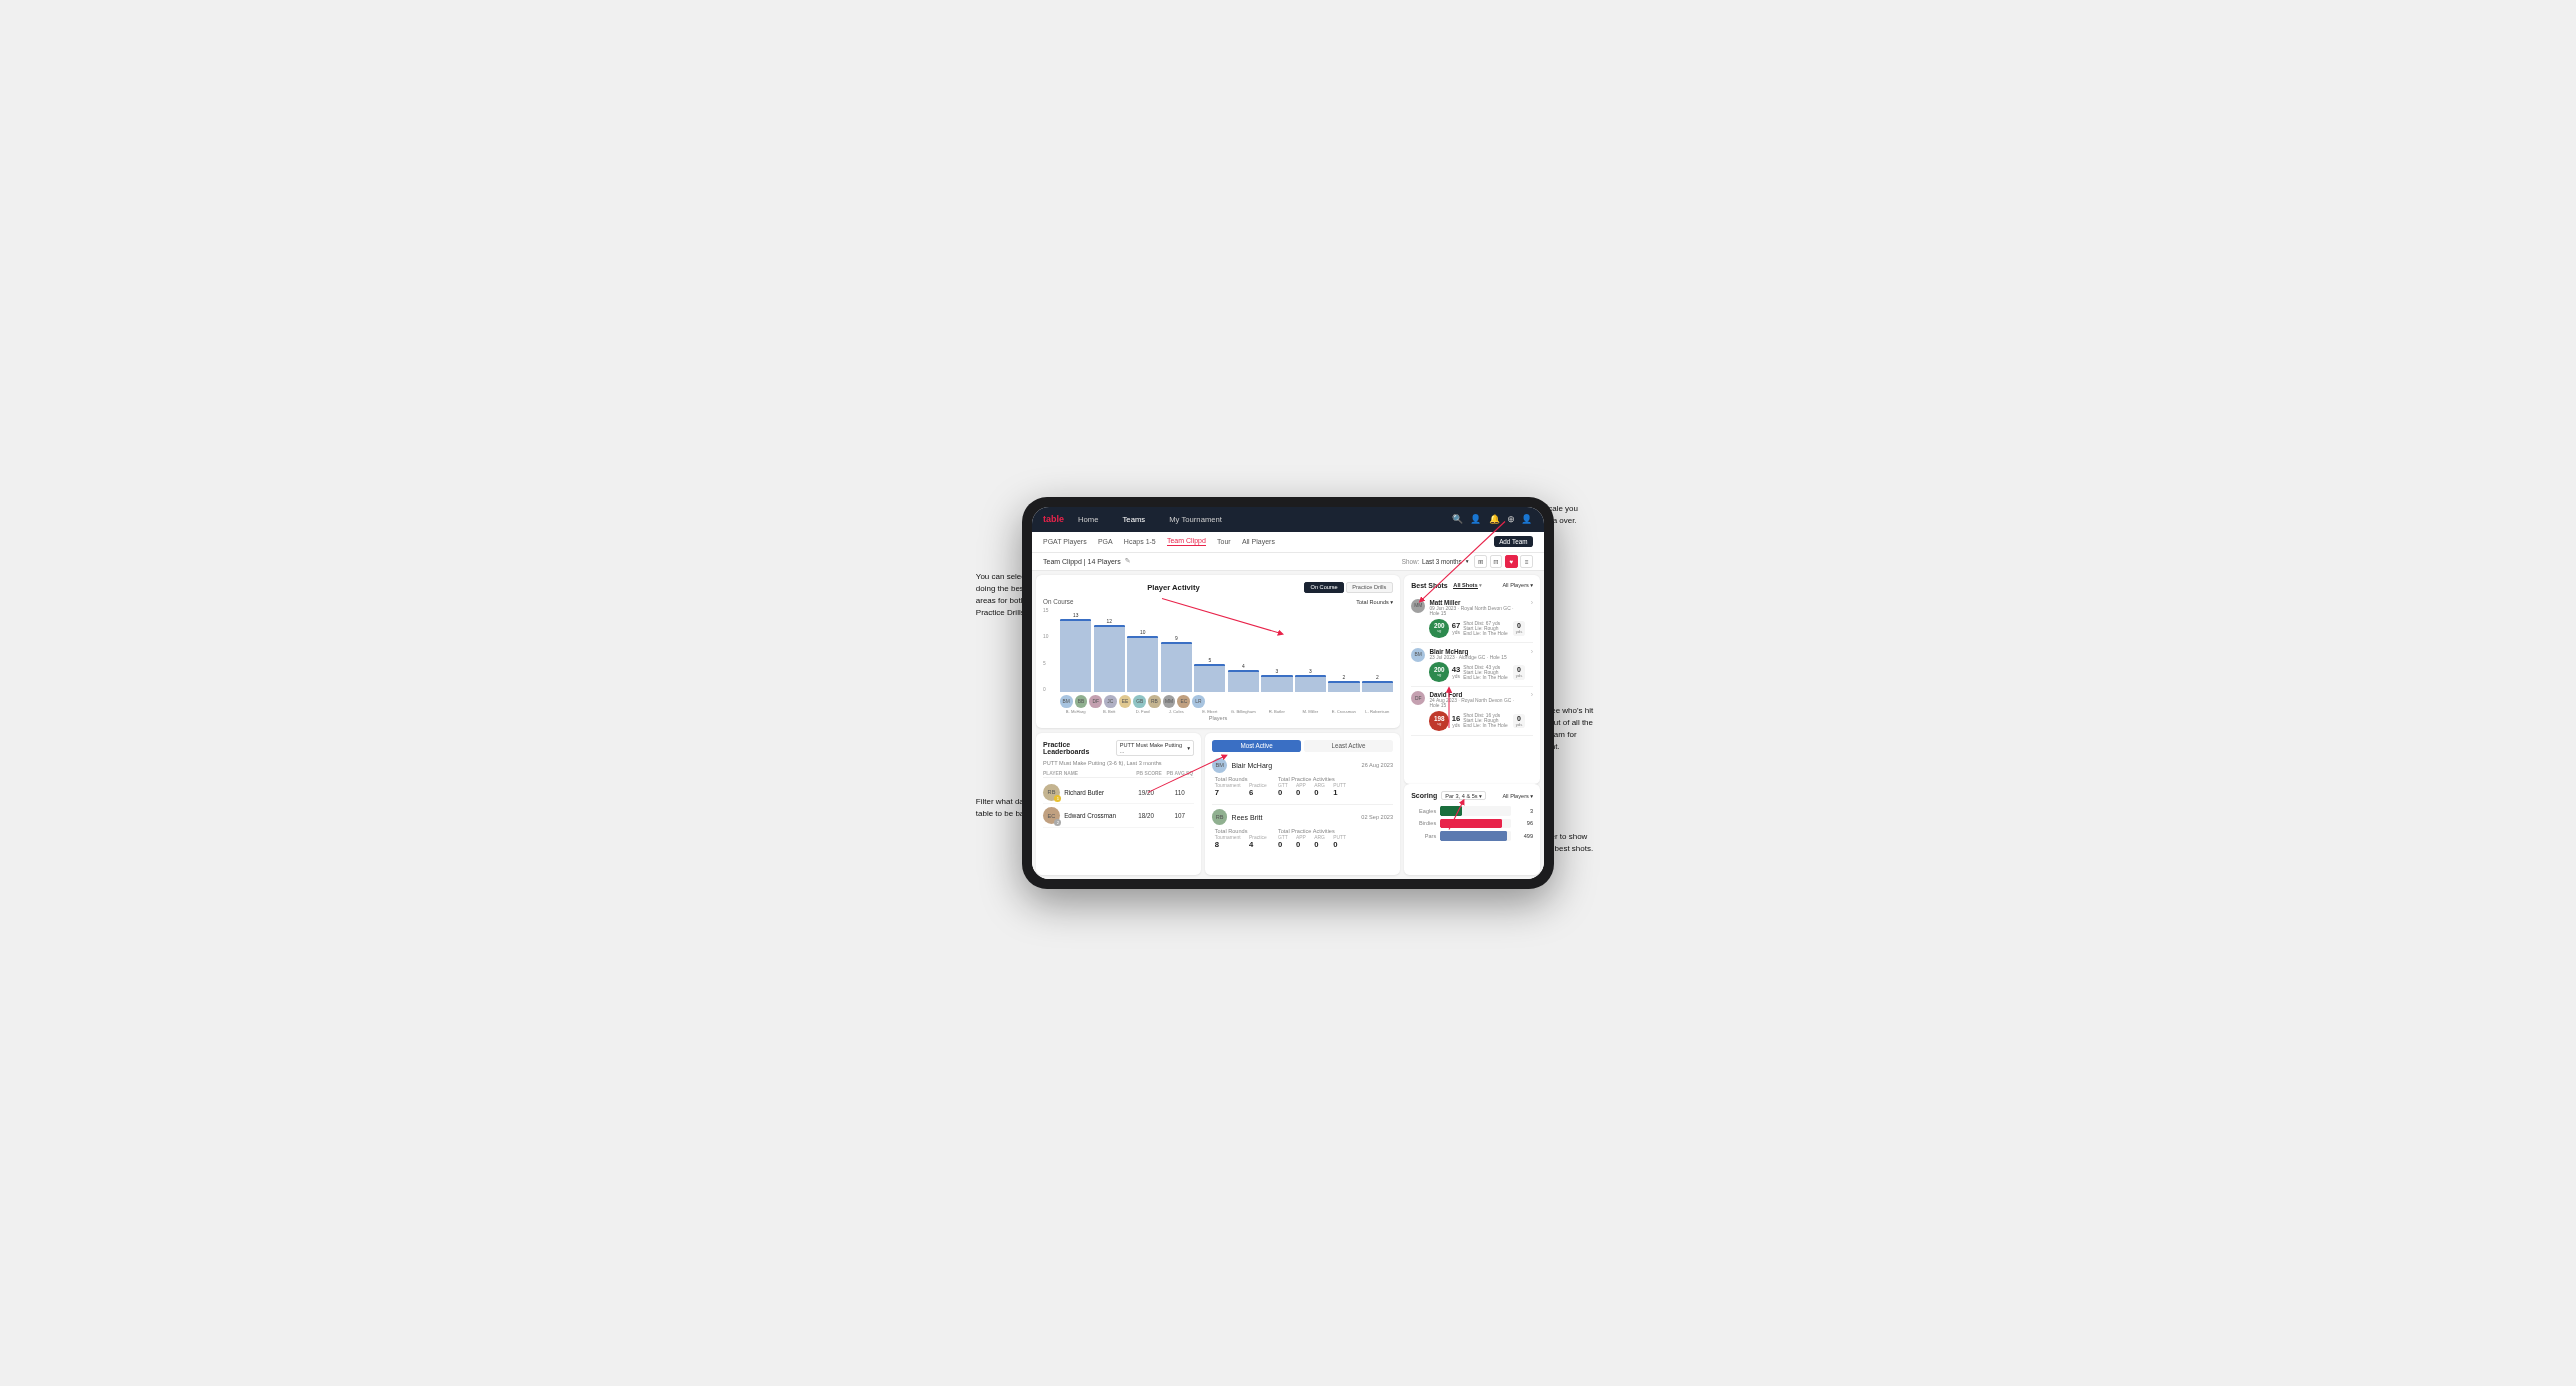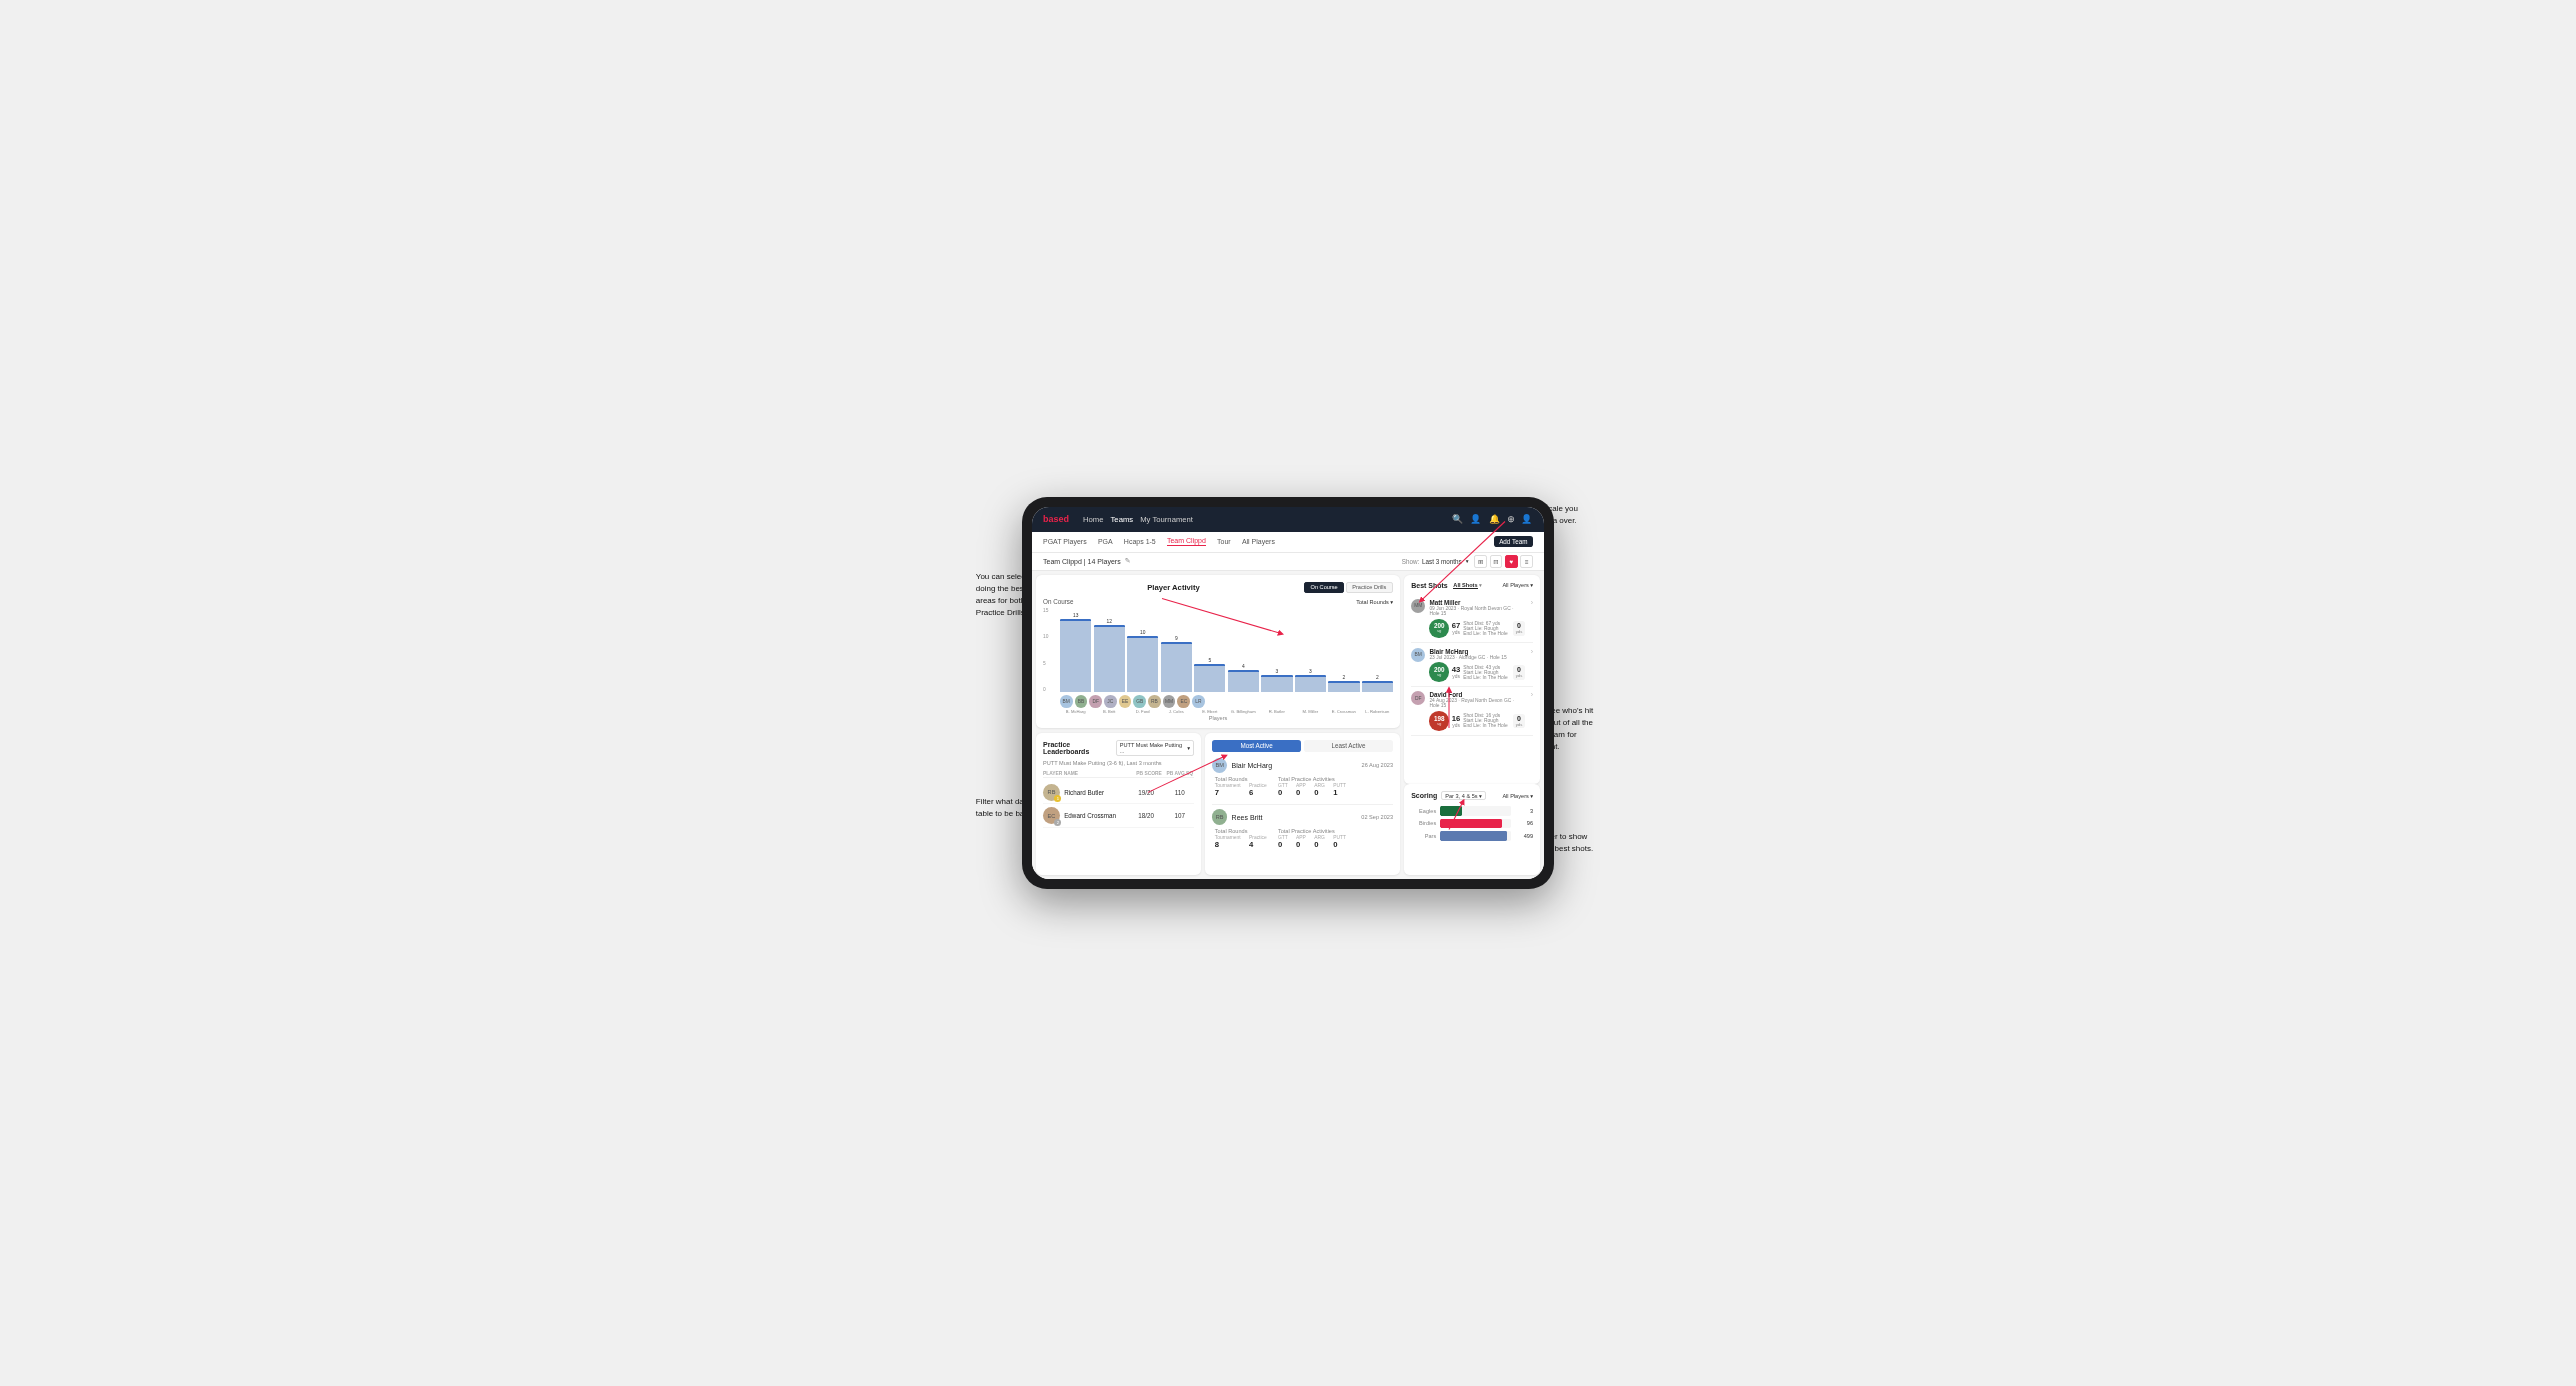--- a/index.html
+++ b/index.html
@@ -57,21 +57,21 @@
 
     .nav-logo {
       color: #e8234a;
       font-weight: 700;
       font-size: 9px;
       margin-right: 14px;
     }
 
     .nav-items {
       display: flex;
-      gap: 7px;
+      gap: 24px;
       flex: 1;
     }
 
     .nav-item {
       color: #ccc;
       font-size: 7.7px;
       cursor: pointer;
     }
 
     .nav-item.active {
@@ -943,21 +943,21 @@
       <marker id="arr" markerWidth="6" markerHeight="6" refX="3" refY="3" orient="auto">
         <path d="M0,0 L0,6 L6,3 z" fill="#e8234a"></path>
       </marker>
     </defs>
   </svg>
 
   <div class="tablet-outer">
     <div class="tablet-screen">
 
       <div class="top-nav">
-        <span class="nav-logo">based</span>
+        <span class="nav-logo">table</span>
         <div class="nav-items">
           <span class="nav-item">Home</span>
           <span class="nav-item active">Teams</span>
           <span class="nav-item">My Tournament</span>
         </div>
         <div class="nav-icons">
           <span class="nav-icon">🔍</span>
           <span class="nav-icon">👤</span>
           <span class="nav-icon">🔔</span>
           <span class="nav-icon">⊕</span>

